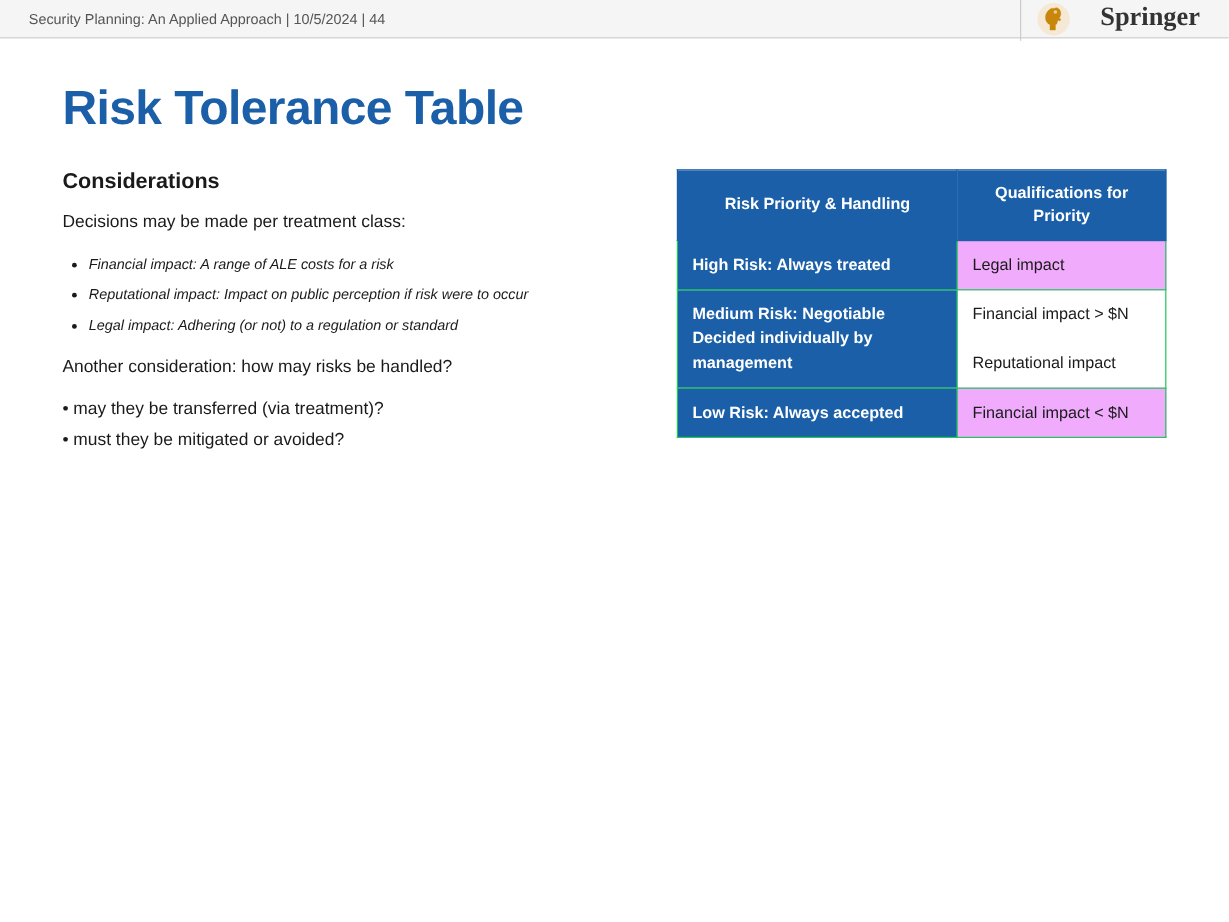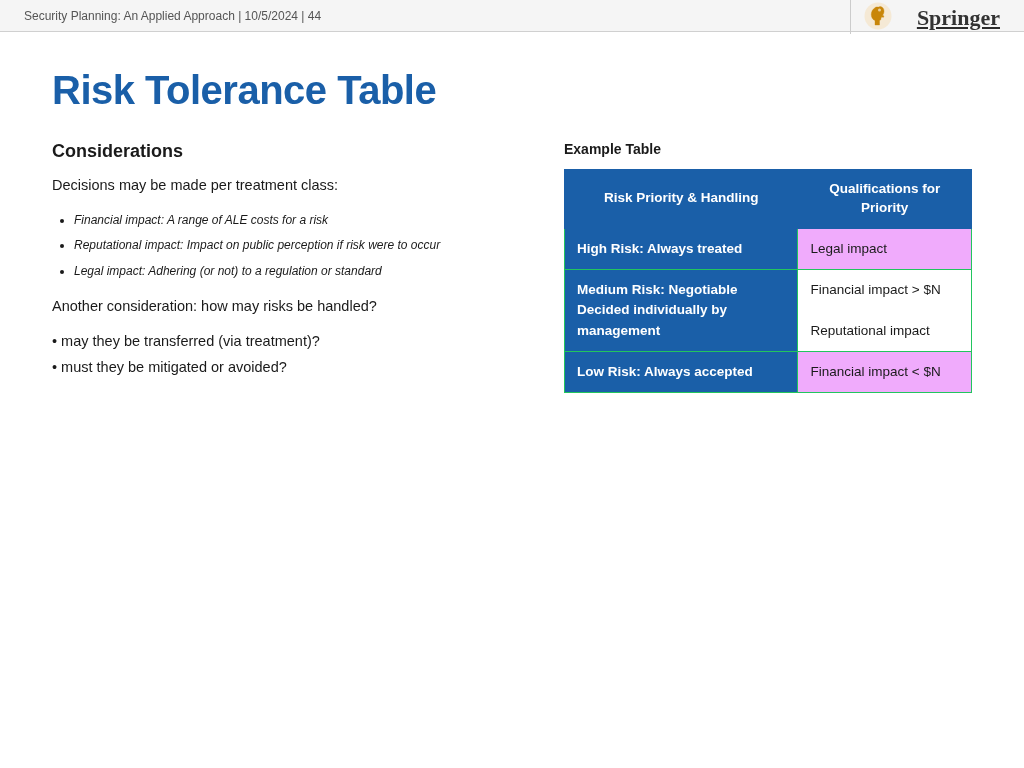--- a/index.html
+++ b/index.html
@@ -27,26 +27,25 @@
       height: 32px;
     }
 
     .header-title {
       font-size: 12px;
       color: #555;
     }
 
     .header-logo {
       display: flex;
-      align-items: flex-end;
+      align-items: flex-start;
       gap: 24px;
       font-size: 20px;
       font-weight: bold;
       color: #2b2b2b;
-      text-decoration: underline;
     }
 
     .header-divider {
       width: 1px;
       height: 36px;
       background: #ccc;
       margin-right: 12px;
     }
 
     .springer-horse {
@@ -210,21 +209,20 @@
         <li>Financial impact:  A range of ALE costs for a risk</li>
         <li>Reputational impact:  Impact on public perception if risk were to occur</li>
         <li>Legal impact:  Adhering (or not) to a regulation or standard</li>
       </ul>
       <p class="another-text">Another consideration: how may risks be handled?</p>
       <p class="dot-bullet">may they be transferred (via treatment)?</p>
       <p class="dot-bullet">must they be mitigated or avoided?</p>
     </div>
 
     <div class="right-col">
-      <p class="example-label">Example Table</p>
       <table class="risk-table">
         <thead>
           <tr>
             <th>Risk Priority &amp; Handling</th>
             <th>Qualifications for Priority</th>
           </tr>
         </thead>
         <tbody>
 
           <tr>

